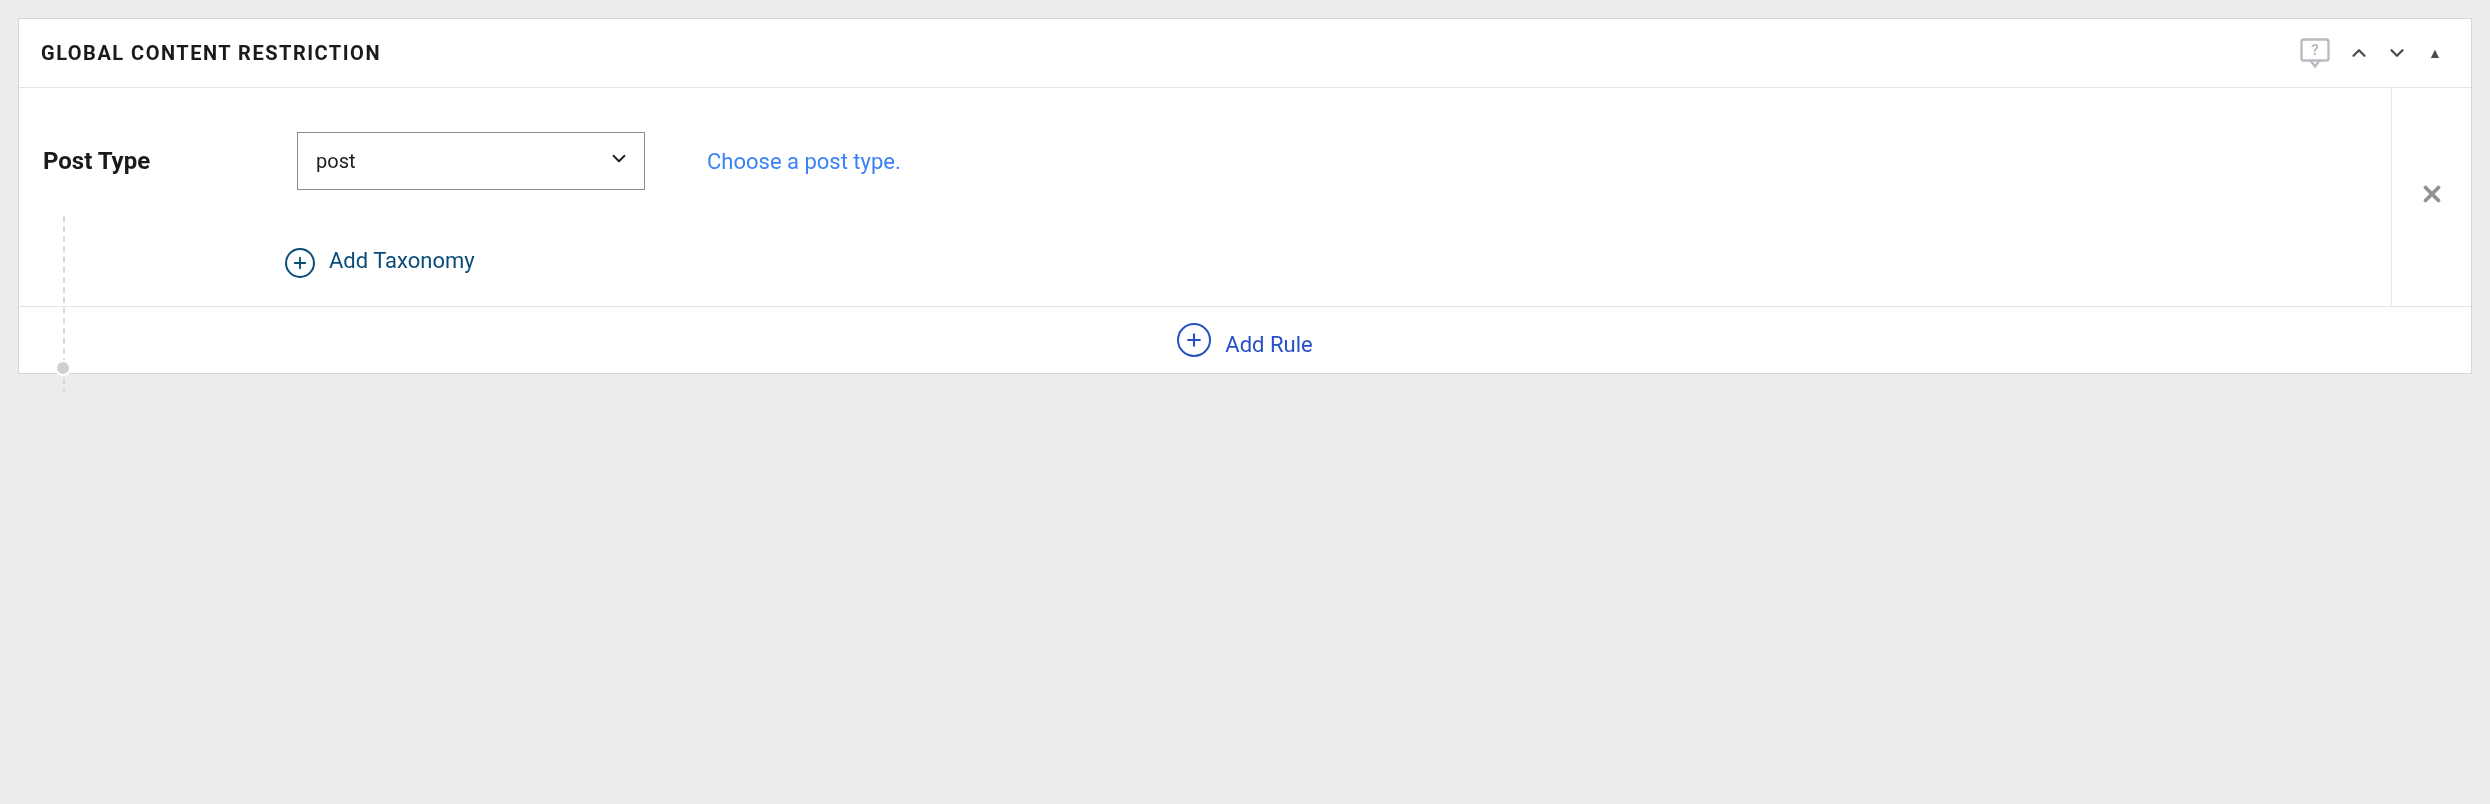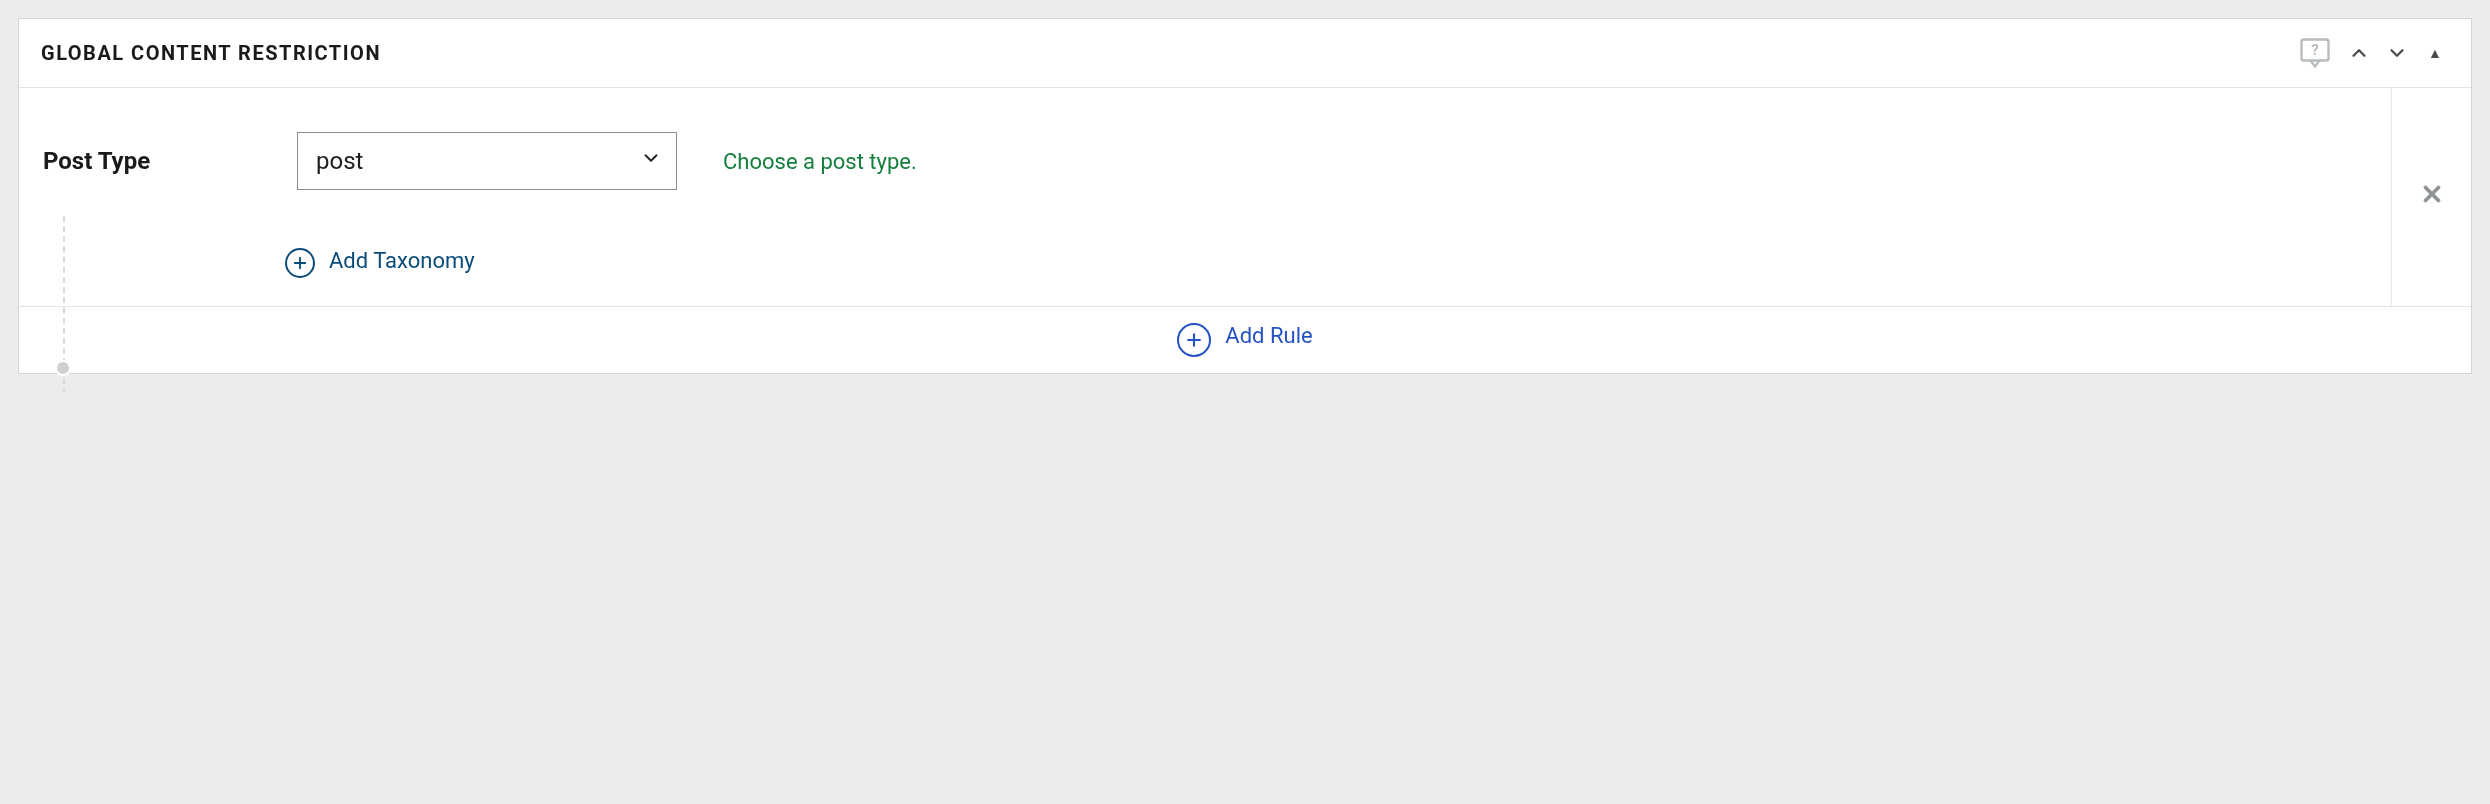--- a/index.html
+++ b/index.html
@@ -114,43 +114,43 @@
     font-weight: 700;
     color: #1a1a1a;
   }
   .field-label.sub {
     padding-left: 34px;
     width: 210px;
   }
 
   .select {
     position: relative;
-    width: 380px;
+    width: 348px;
     height: 58px;
     border: 1px solid #8d8d8d;
     background: #ffffff;
     display: flex;
     align-items: center;
     padding-left: 18px;
     padding-right: 27px;
-    font-size: 24px;
+    font-size: 20px;
     color: #1e1e1e;
     cursor: pointer;
   }
   .select .caret {
     position: absolute;
     right: 14px;
     top: 50%;
     transform: translateY(-50%);
     color: #1e1e1e;
   }
   .field-hint {
     font-size: 22px;
-    color: #15803d;
-    margin-left: 0px;
+    color: #3b82f6;
+    margin-left: 16px;
   }
   .field-action {
     font-size: 22px;
     color: #2452c4;
     cursor: pointer;
   }
 
   .add-row {
     display: flex;
     gap: 14px;
@@ -171,21 +171,21 @@
   .add-label {
     font-size: 22px;
     color: #0a4b78;
     cursor: pointer;
   }
 
   .panel-footer {
     border-top: 1px solid #e3e3e3;
     padding: 16px;
     display: flex;
-    align-items: flex-start;
+    align-items: flex-end;
     justify-content: center;
     gap: 14px;
   }
   .footer-plus {
     width: 34px;
     height: 34px;
     border: 2px solid #2452c4;
     border-radius: 50%;
     display: inline-flex;
     align-items: center;

